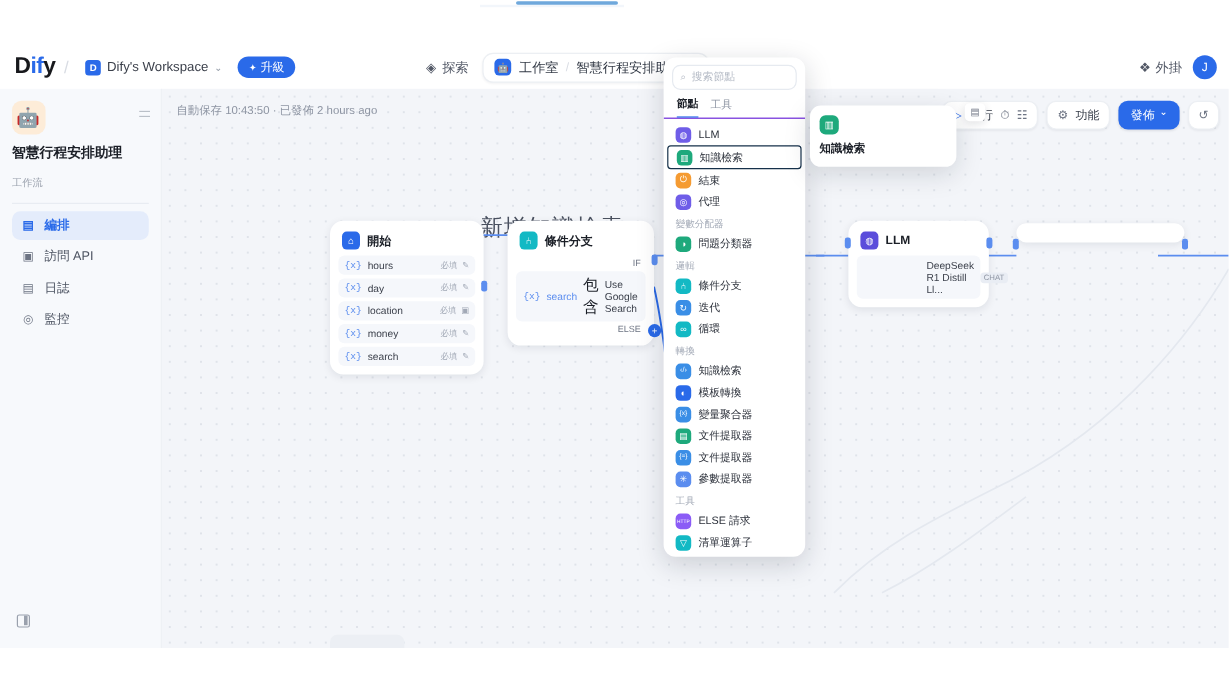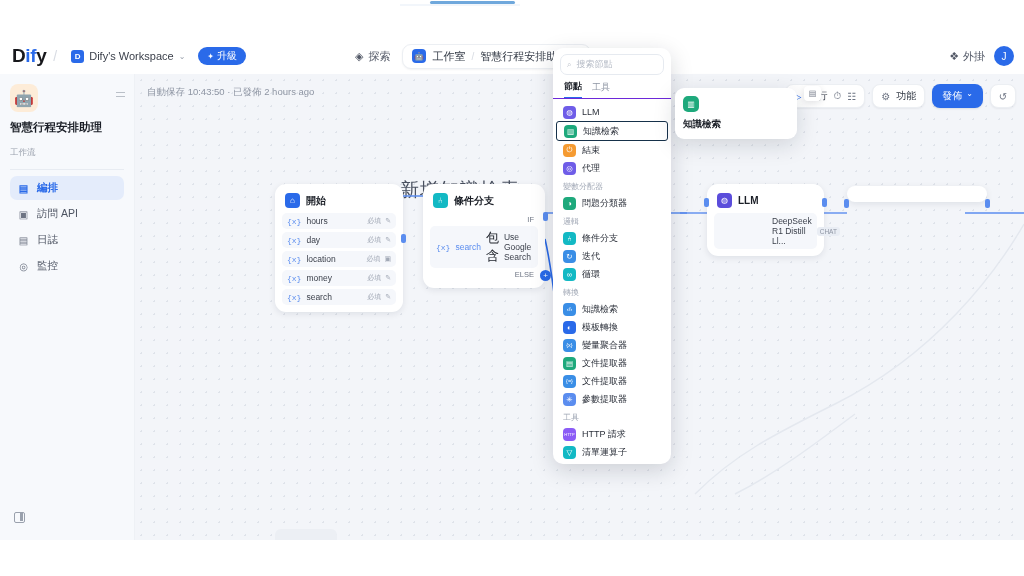--- a/index.html
+++ b/index.html
@@ -457,21 +457,21 @@
         <span class="pk-lbl">文件提取器</span>
       </div>
       <div class="pk-item">
         <span class="pk-ico" style="background:#5b8def">✳</span>
         <span class="pk-lbl">參數提取器</span>
       </div>
 
       <div class="pk-group">工具</div>
       <div class="pk-item">
         <span class="pk-ico" style="background:#8b5cf6; font-size:4px">HTTP</span>
-        <span class="pk-lbl">HTTP 請求</span>
+        <span class="pk-lbl">ELSE 請求</span>
       </div>
       <div class="pk-item">
         <span class="pk-ico" style="background:#13b9c4">▽</span>
         <span class="pk-lbl">清單運算子</span>
       </div>
     </div>
   </div>
 
   <div class="tip">
     <div class="tip-corner">▤</div>

